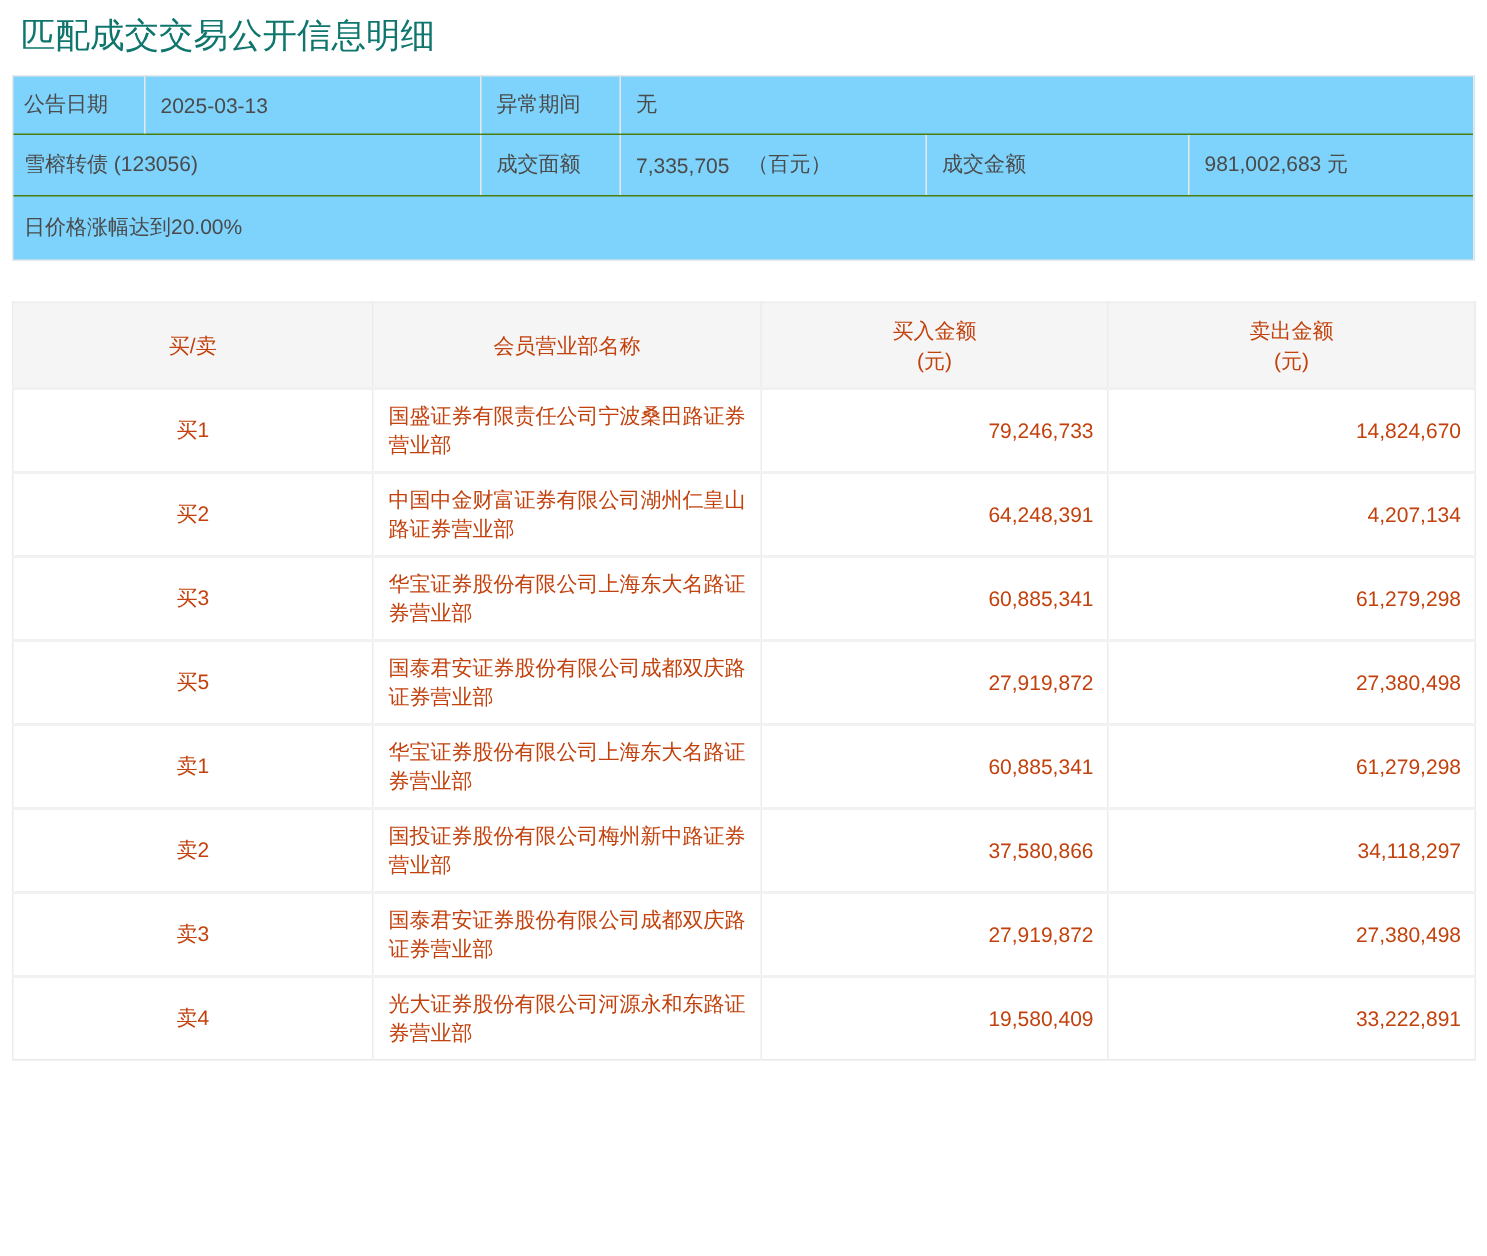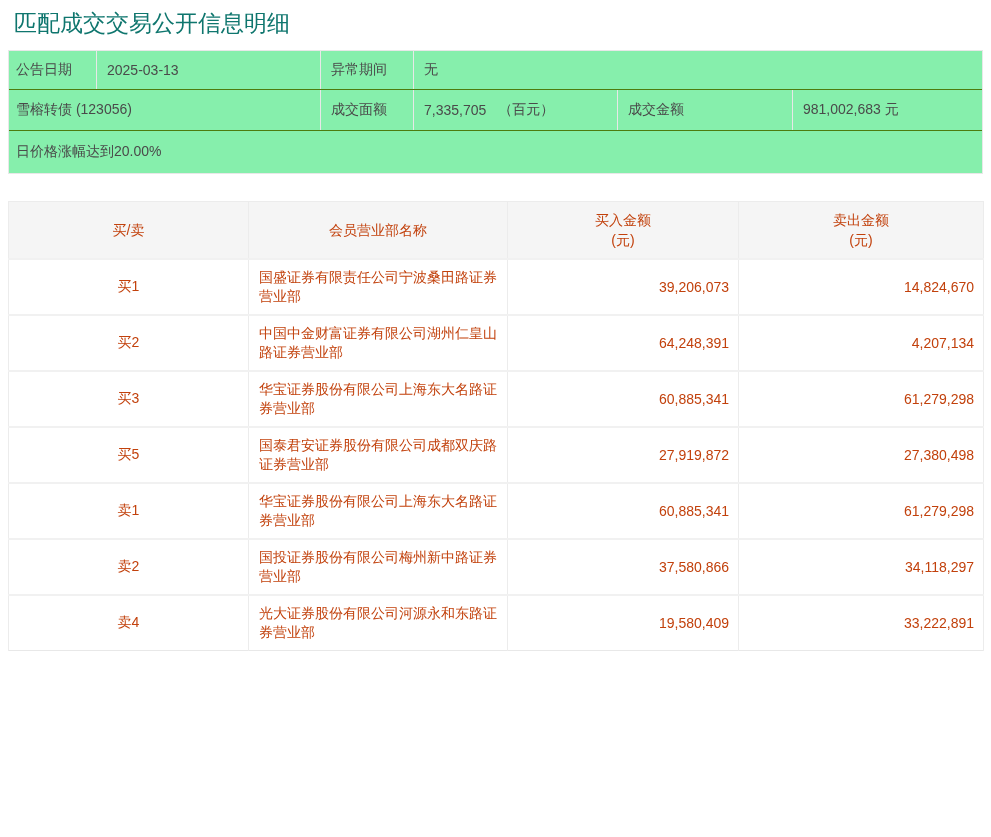--- a/index.html
+++ b/index.html
@@ -17,21 +17,21 @@
     font-weight: 400;
     color: #0f766e;
     line-height: 26px;
     margin: 2px 0 0 6px;
   }
   
   .info-panel {
     width: 975px;
     margin-top: 14px;
     border: 1px solid #e8e8e8;
-    background: #86efac;
+    background: #7dd3fc;
     font-size: 14px;
     color: #4a4a4a;
   }
   .info-row { display: flex; align-items: stretch; }
   .info-row + .info-row { border-top: 1px solid #4d7c0f; }
   .info-cell {
     display: flex;
     align-items: center;
     padding: 0 10px;
     border-right: 1px solid #e8e8e8;
@@ -135,21 +135,21 @@
       <th>
         <div>卖出金额</div>
         <div>(元)</div>
       </th>
     </tr>
   </thead>
   <tbody>
     <tr>
       <td class="col-side">买1</td>
       <td class="col-branch">国盛证券有限责任公司宁波桑田路证券营业部</td>
-      <td class="col-buy">39,206,073</td>
+      <td class="col-buy">79,246,733</td>
       <td class="col-sell">14,824,670</td>
     </tr>
     <tr>
       <td class="col-side">买2</td>
       <td class="col-branch">中国中金财富证券有限公司湖州仁皇山路证券营业部</td>
       <td class="col-buy">64,248,391</td>
       <td class="col-sell">4,207,134</td>
     </tr>
     <tr>
       <td class="col-side">买3</td>
@@ -169,19 +169,25 @@
       <td class="col-buy">60,885,341</td>
       <td class="col-sell">61,279,298</td>
     </tr>
     <tr>
       <td class="col-side">卖2</td>
       <td class="col-branch">国投证券股份有限公司梅州新中路证券营业部</td>
       <td class="col-buy">37,580,866</td>
       <td class="col-sell">34,118,297</td>
     </tr>
     <tr>
+      <td class="col-side">卖3</td>
+      <td class="col-branch">国泰君安证券股份有限公司成都双庆路证券营业部</td>
+      <td class="col-buy">27,919,872</td>
+      <td class="col-sell">27,380,498</td>
+    </tr>
+    <tr>
       <td class="col-side">卖4</td>
       <td class="col-branch">光大证券股份有限公司河源永和东路证券营业部</td>
       <td class="col-buy">19,580,409</td>
       <td class="col-sell">33,222,891</td>
     </tr>
   </tbody>
 </table>
 
 </body></html>

